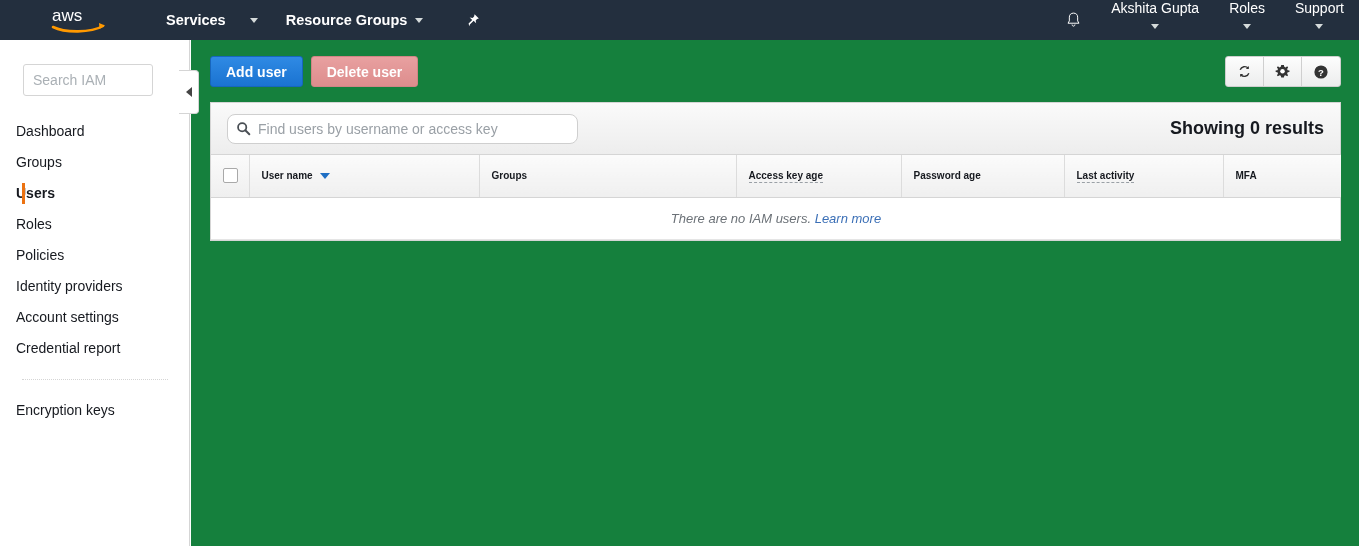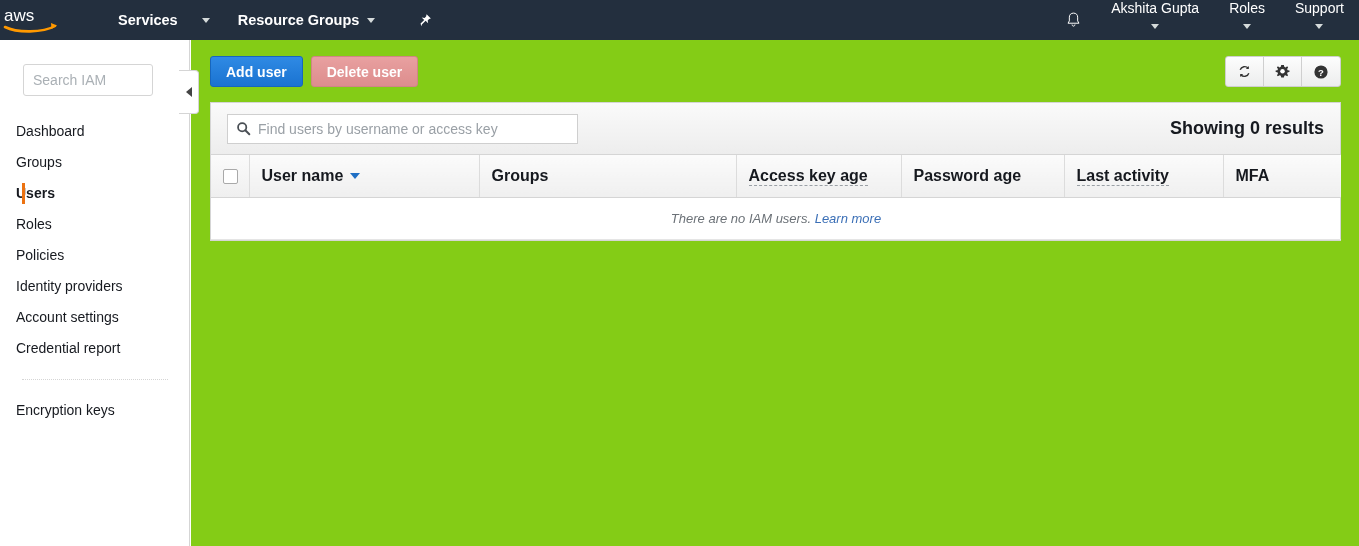--- a/index.html
+++ b/index.html
@@ -12,21 +12,21 @@
 
   
   .topnav {
     position: absolute; left: 0; top: 0;
     width: 1359px; height: 40px;
     background: #232f3e;
     display: flex; align-items: center;
     color: #ffffff;
   }
   .nav-logo {
-    width: 68px; height: 30px;
+    margin-left: 48px; width: 68px; height: 30px;
     display: flex; align-items: center; justify-content: center;
   }
   .nav-item {
     display: flex; align-items: center; gap: 8px;
     height: 40px; padding: 0 14px;
     font-size: 14.5px; font-weight: bold;
     color: #ffffff; cursor: pointer; white-space: nowrap;
   }
   .nav-item.first { margin-left: 36px; gap: 24px; }
   .caret-down {
@@ -93,21 +93,21 @@
     width: 0; height: 0;
     border-top: 5px solid transparent;
     border-bottom: 5px solid transparent;
     border-right: 6px solid #444;
   }
 
   
   .main {
     position: absolute; left: 191px; top: 40px;
     width: 1168px; height: 506px;
-    background: #84cc16;
+    background: #15803d;
   }
 
   .toolbar {
     position: absolute; left: 19px; top: 16px;
     display: flex; align-items: center; gap: 8px;
   }
   .btn {
     height: 31px; padding: 0 15px;
     border-radius: 3px; border: 1px solid transparent;
     font-family: "Liberation Sans", sans-serif;
@@ -149,21 +149,21 @@
   .panel-head {
     height: 52px;
     background: linear-gradient(to bottom, #fafafa, #ededed);
     border-bottom: 1px solid #d5d5d5;
     display: flex; align-items: center;
     padding: 0 16px;
   }
   .find-wrap { position: relative; width: 351px; }
   .find-input {
     width: 351px; height: 30px;
-    border: 1px solid #cfcfcf; border-radius: 0;
+    border: 1px solid #cfcfcf; border-radius: 8px;
     background: #ffffff;
     padding: 0 8px 0 30px;
     font-family: "Liberation Sans", sans-serif;
     font-size: 14px; color: #333;
     outline: none;
   }
   .find-input::placeholder { color: #9aa0a6; }
   .find-icon {
     position: absolute; left: 9px; top: 7px;
     pointer-events: none;
@@ -173,21 +173,21 @@
     font-size: 18px; font-weight: bold; color: #16191f;
     white-space: nowrap;
   }
 
   table.users { width: 100%; border-collapse: collapse; table-layout: fixed; }
   table.users th {
     height: 42px;
     background: linear-gradient(to bottom, #fbfbfb, #efefef);
     border-right: 1px solid #dcdcdc;
     border-bottom: 1px solid #d5d5d5;
-    font-size: 16px; font-weight: bold; color: #16191f;
+    font-size: 10px; font-weight: bold; color: #16191f;
     text-align: left; padding: 0 12px;
     vertical-align: middle;
     white-space: nowrap;
   }
   table.users th:last-child { border-right: none; }
   th.cbcol { width: 38px; padding: 0; text-align: center; }
   .hdr-cb {
     width: 15px; height: 15px;
     border: 1px solid #a9a9a9; border-radius: 2px;
     background: #ffffff; display: inline-block;

